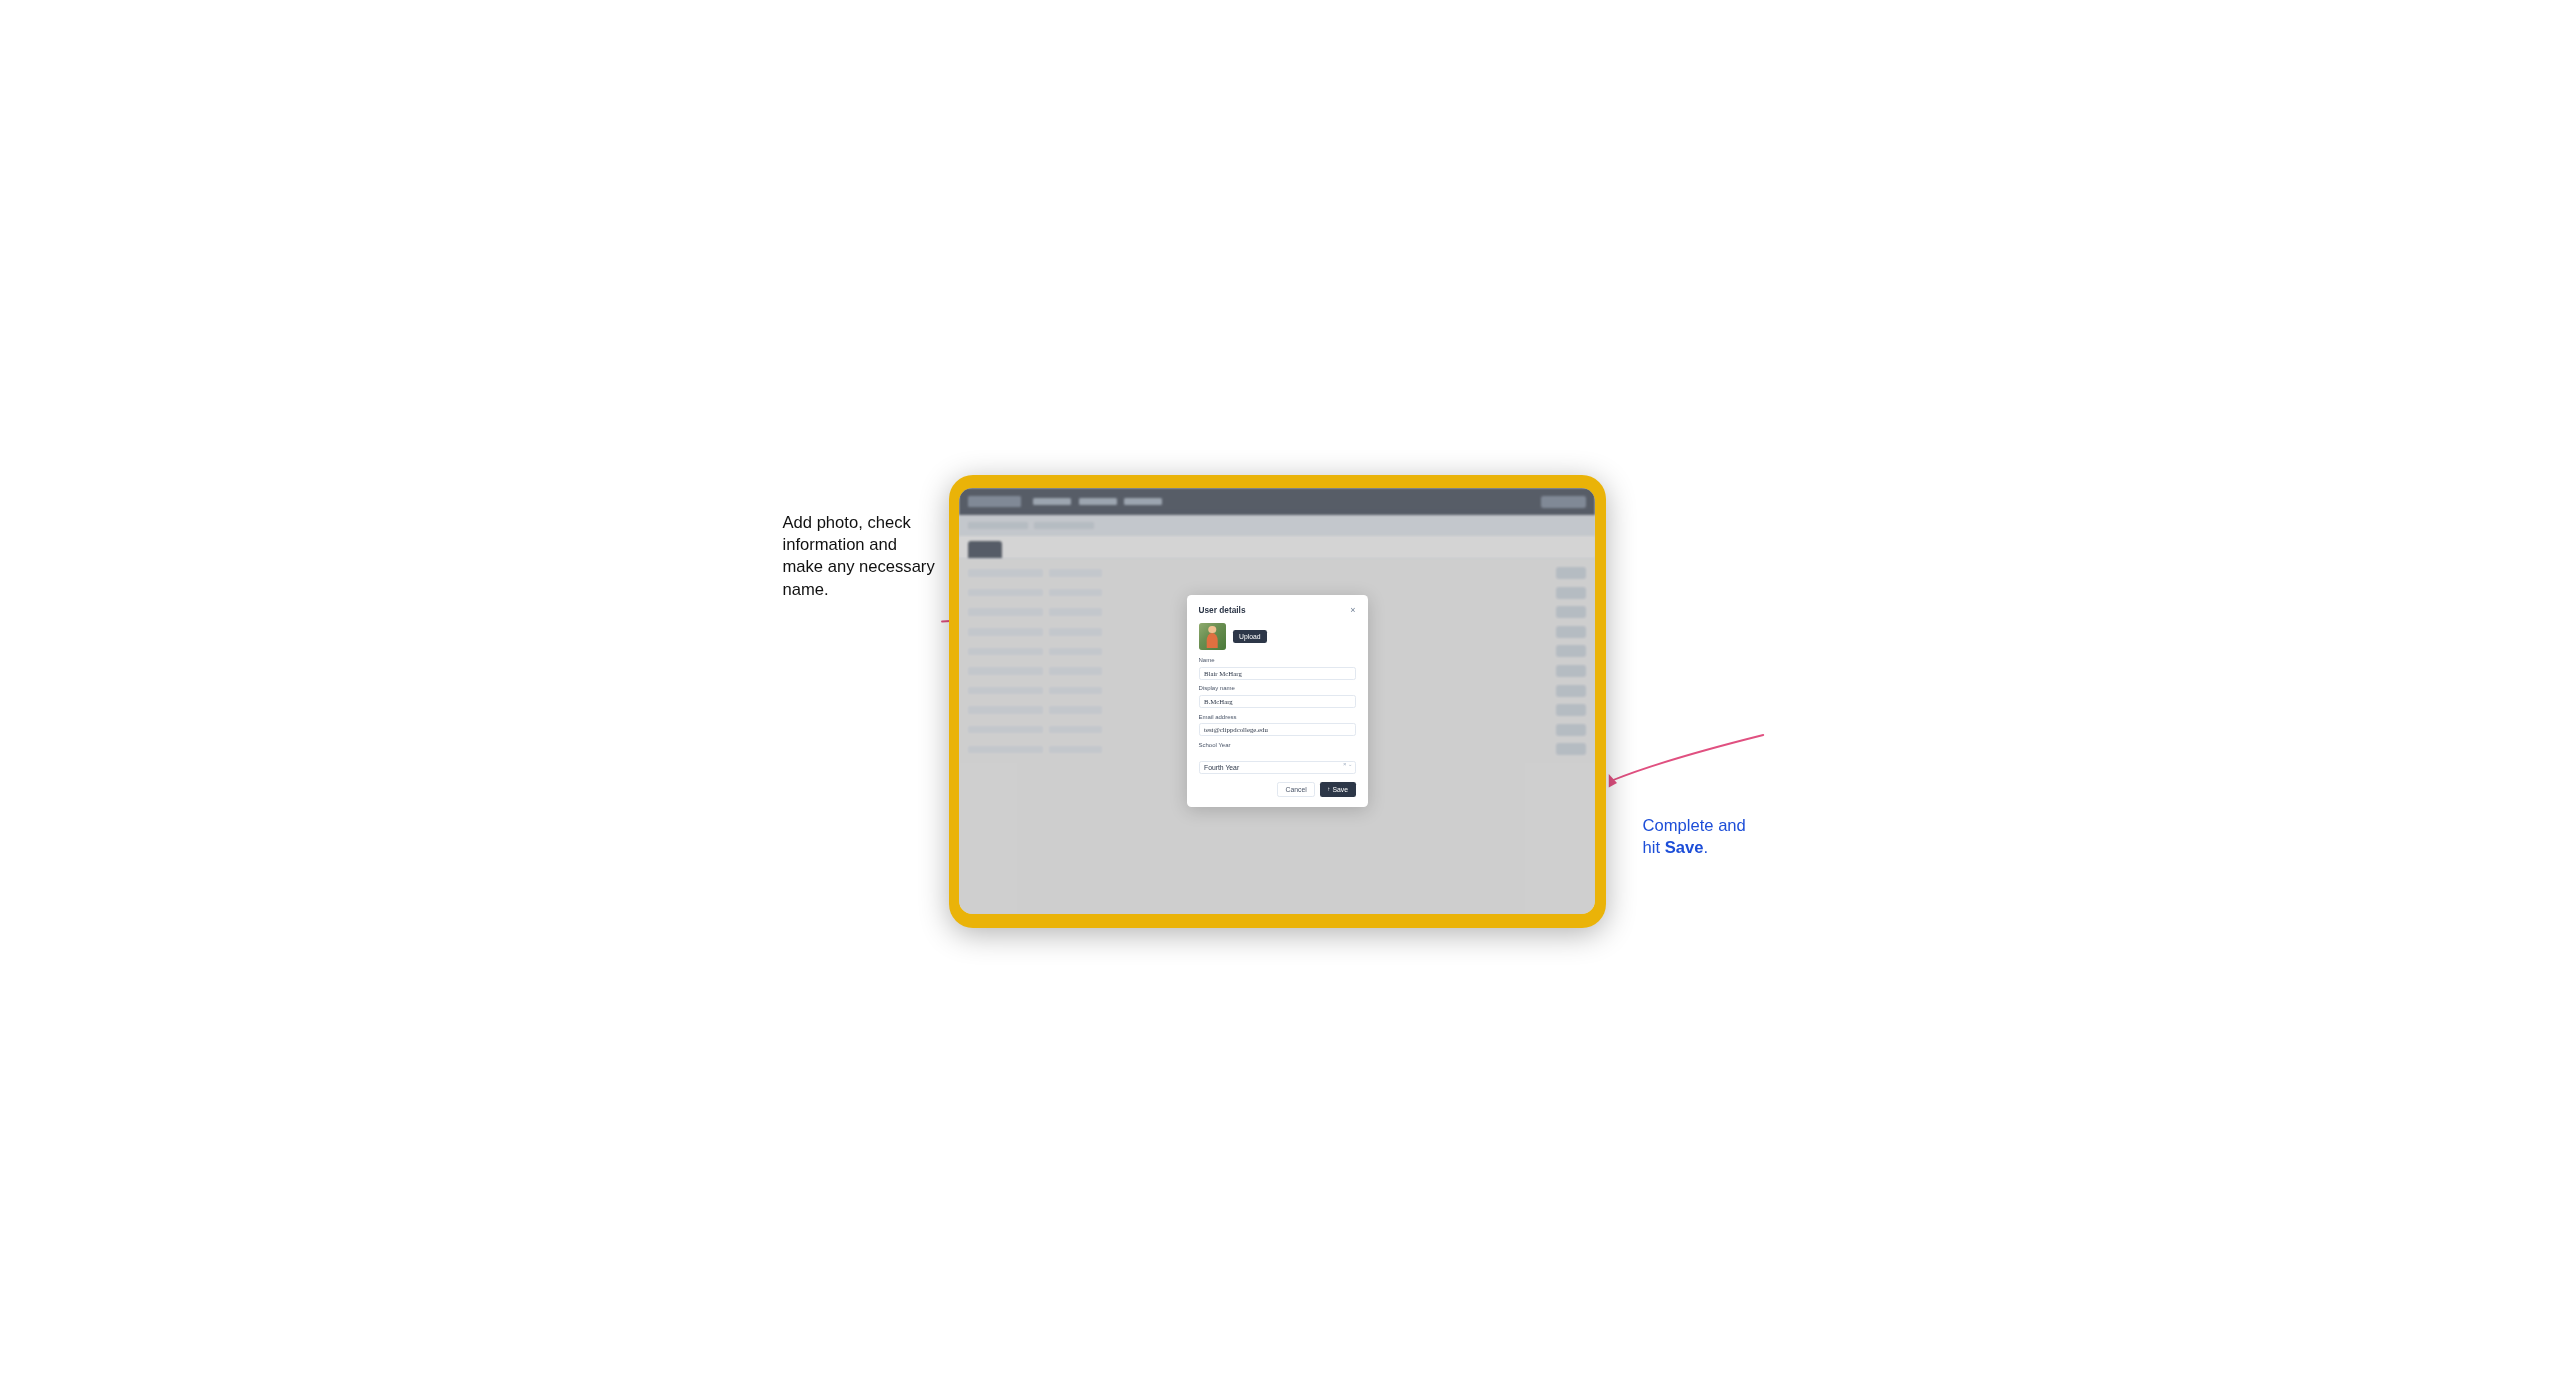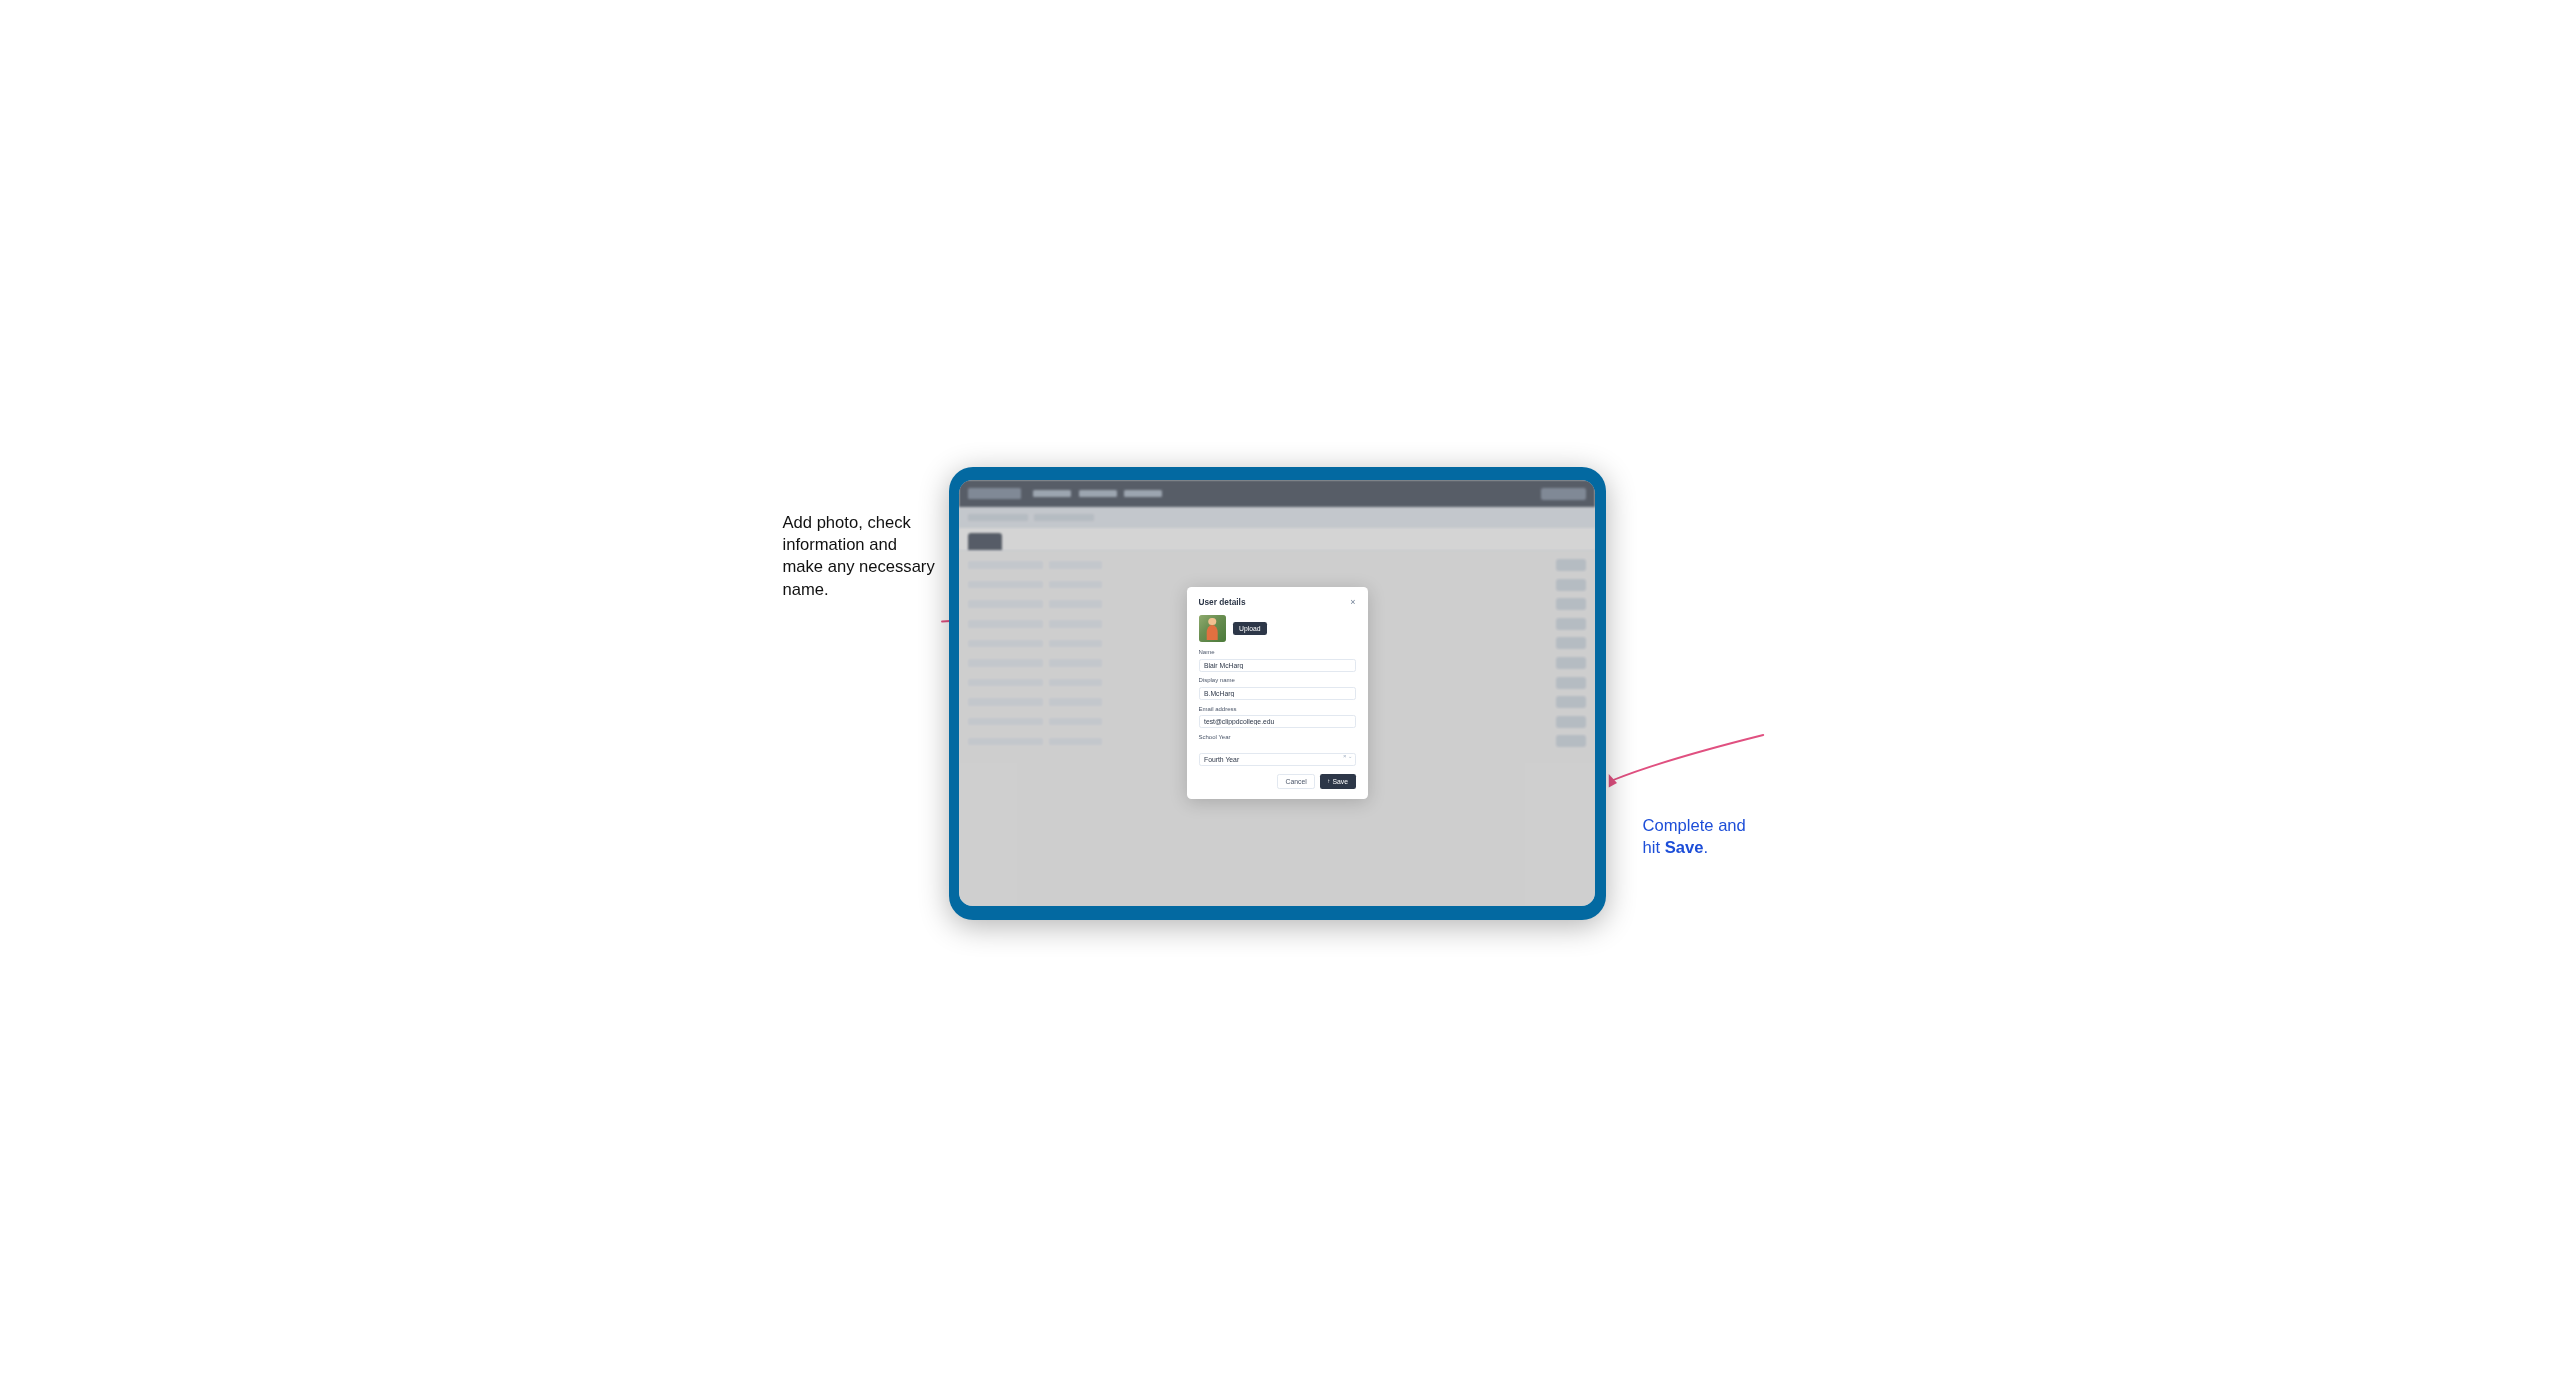--- a/index.html
+++ b/index.html
@@ -59,24 +59,24 @@
       bottom: 125px;
       width: 219px;
       height: 75px;
       pointer-events: none;
     }
 
     
     .tablet-frame {
       position: absolute;
       left: 0;
-      top: 0;
+      top: 8px;
       width: 657px;
       height: 453px;
-      background: #0369a1;
+      background: #eab308;
       border-radius: 24px;
       padding: 13.6px 10.6px;
       box-shadow: 0 6px 30px rgba(0,0,0,0.3);
     }
 
     .tablet-screen {
       width: 100%;
       height: 100%;
       background: #f0f0f0;
       border-radius: 13.6px;
@@ -309,20 +309,21 @@
 
     .modal-input {
       width: 100%;
       border: 0.8px solid #e2e8f0;
       border-radius: 2.3px;
       padding: 2.3px 4.5px;
       font-size: 6.8px;
       color: #2d3748;
       outline: none;
       background: #fff;
+      font-family: Liberation Serif, serif;
     }
 
     .modal-select-wrapper {
       position: relative;
       display: flex;
       align-items: flex-start;
       margin-top: 13px;
     }
 
     .modal-select-input {

